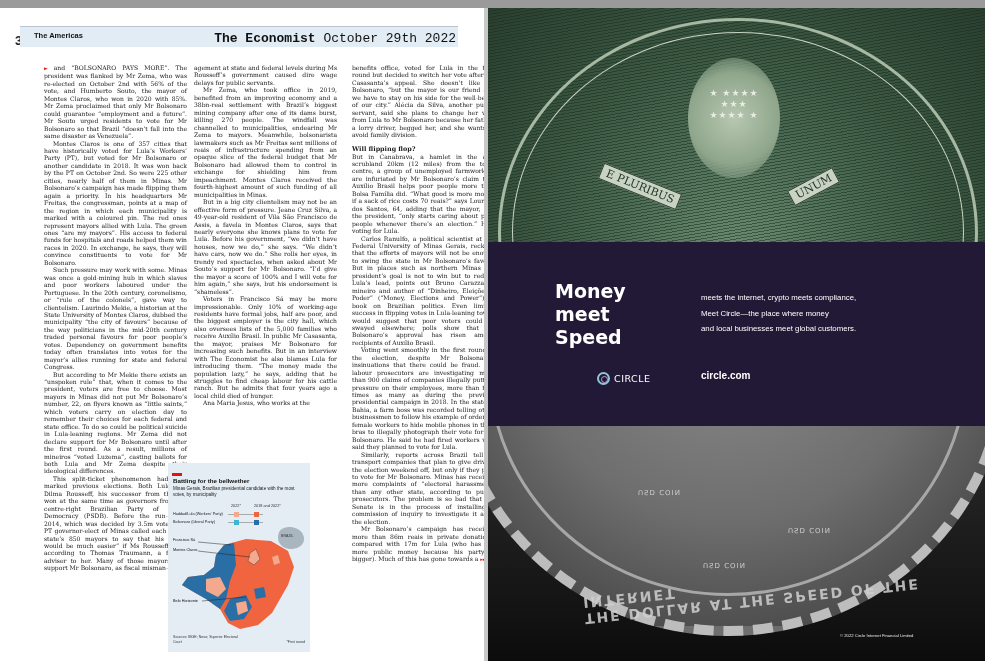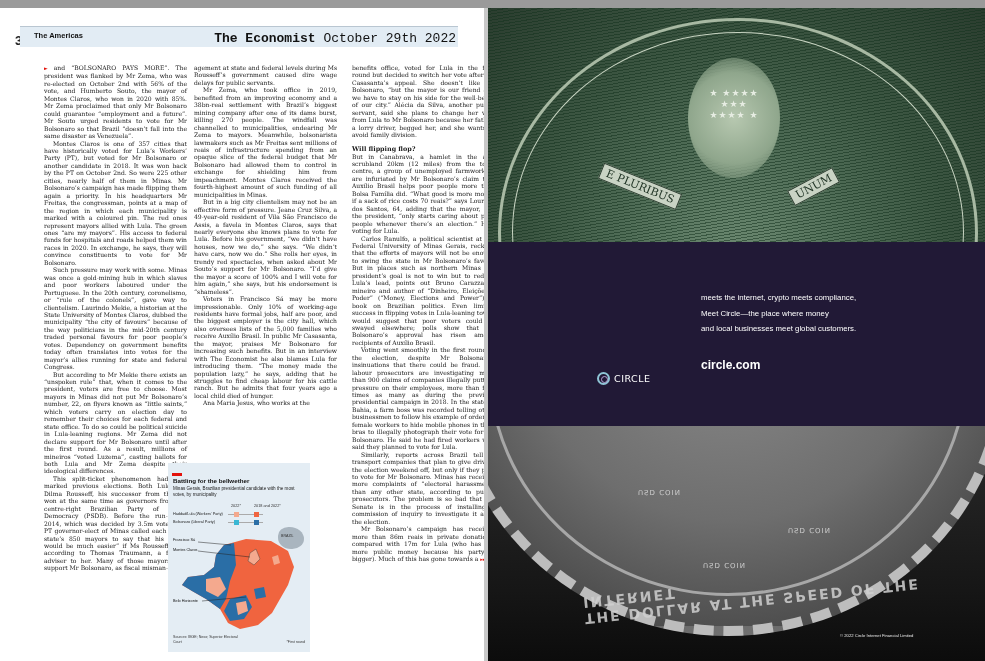--- a/index.html
+++ b/index.html
@@ -57,21 +57,21 @@
   .ad-top .r1 { left: 110px; top: 170px; transform: rotate(22deg); }
   .ad-top .r2 { left: 300px; top: 170px; transform: rotate(-28deg); }
 
   .ad-band { position: absolute; left: 0; top: 234px; width: 497px; height: 184px; background: #211936; }
   .ad-band .head { position: absolute; left: 67px; top: 38px; font-family: "DejaVu Sans", sans-serif; font-size: 19px; line-height: 23px; font-weight: bold; color: #ffffff; }
   .ad-band .copy { position: absolute; left: 213px; top: 48px; width: 240px; font-family: "Liberation Sans", sans-serif; font-size: 7.8px; line-height: 15.5px; color: #ffffff; }
   .ad-band .logo { position: absolute; left: 67px; top: 130px; display: flex; align-items: center; gap: 4px; padding-left: 42px; }
   .ad-band .logo-mark { width: 13px; height: 13px; border-radius: 50%; border: 2px solid #8fc5d6; position: relative; }
   .ad-band .logo-mark::after { content: ""; position: absolute; left: 2px; top: 2px; width: 5px; height: 5px; border-radius: 50%; border: 1.5px solid #b7a5d8; }
   .ad-band .logo-text { font-family: "DejaVu Sans", sans-serif; font-size: 9.5px; color: #ffffff; letter-spacing: 0.5px; }
-  .ad-band .url { position: absolute; left: 213px; top: 116px; font-family: "Liberation Sans", sans-serif; font-size: 12px; font-weight: bold; color: #ffffff; }
+  .ad-band .url { position: absolute; left: 213px; top: 128px; font-family: "Liberation Sans", sans-serif; font-size: 10px; font-weight: bold; color: #ffffff; }
 
   .ad-bottom { position: absolute; left: 0; top: 418px; width: 497px; height: 235px;
     background: linear-gradient(180deg, #2a2a2a 0%, #161616 70%, #0c0c0c 100%); overflow: hidden; }
   .coin { position: absolute; left: -40px; top: -330px; width: 560px; height: 540px; border-radius: 50%;
     background: radial-gradient(circle at 50% 40%, #8d8d8d 0%, #6e6e6e 50%, #4a4a4a 80%, #333 100%);
     border: 10px dashed #bdbdbd; }
   .coin .rim { position: absolute; left: 30px; top: 30px; right: 30px; bottom: 30px; border-radius: 50%; border: 3px solid #a7a7a7; }
   .coin-text { position: absolute; left: 95px; top: 148px; font-family: "DejaVu Sans", sans-serif; font-size: 14px; font-weight: bold; color: #d0d0d0; letter-spacing: 2px; transform: rotate(-6deg) scaleY(-1); opacity: 0.85; }
   .usd { position: absolute; font-family: "DejaVu Sans", sans-serif; font-size: 7px; color: #cfcfcf; letter-spacing: 1px; transform: scaleY(-1); }
   .copyright { position: absolute; left: 352px; top: 207px; font-family: "Liberation Sans", sans-serif; font-size: 4.2px; color: #eaeaea; }
@@ -158,20 +158,25 @@
   <div class="ad-top">
     <div class="arc"></div>
     <div class="arc2"></div>
     <div class="glory"></div>
     <div class="stars">★ ★★★★ ★★★ ★★★★ ★</div>
     <div class="ribbon r1">E PLURIBUS</div>
     <div class="ribbon r2">UNUM</div>
   </div>
 
   <div class="ad-band">
+    <div class="head">
+      <div>Money</div>
+      <div>meet</div>
+      <div>Speed</div>
+    </div>
     <div class="copy">
       <div>meets the internet, crypto meets compliance,</div>
       <div>Meet Circle—the place where money</div>
       <div>and local businesses meet global customers.</div>
     </div>
     <div class="logo">
       <div class="logo-mark"></div>
       <span class="logo-text">CIRCLE</span>
     </div>
     <div class="url">circle.com</div>

